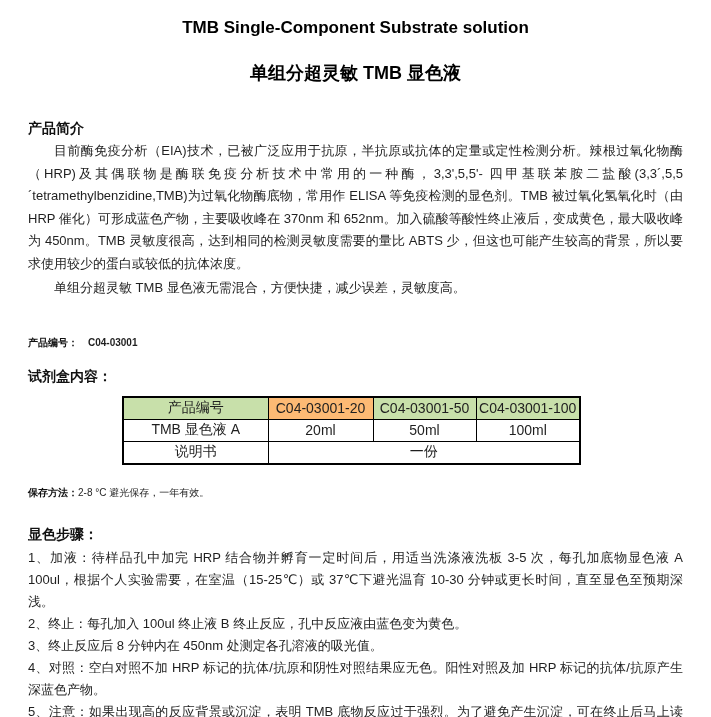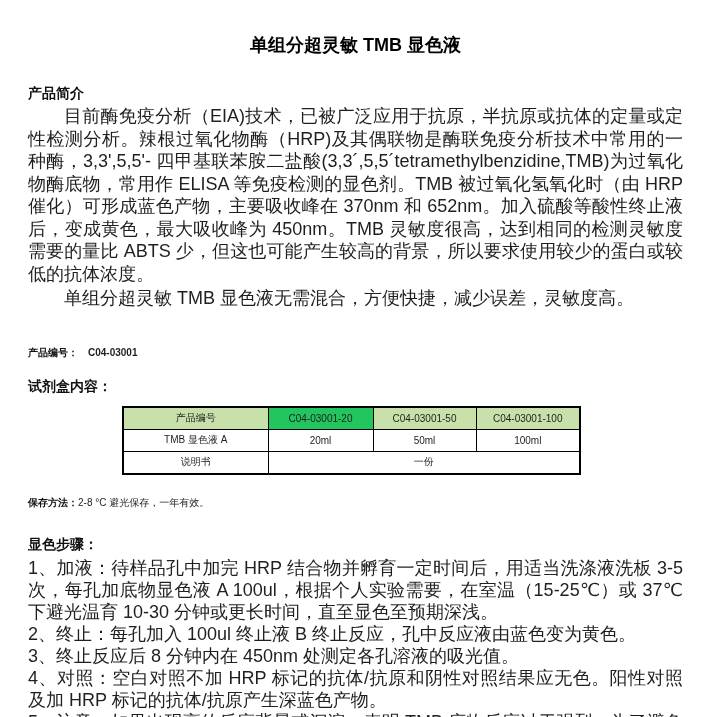--- a/index.html
+++ b/index.html
@@ -8,24 +8,24 @@
     background: #ffffff;
     font-family: "Liberation Sans", "DejaVu Sans", sans-serif;
     color: #1f1f1f;
     overflow: hidden;
   }
   .page { box-sizing: border-box; width: 711px; padding: 10px 28px 0 28px; }
 
   .title-en { text-align: center; font-weight: bold; font-size: 17px; margin: 8px 0 0 0; color: #000; }
   .title-zh { text-align: center; font-weight: bold; font-size: 18px; margin: 23px 0 0 0; color: #000; }
 
-  .heading { font-weight: bold; font-size: 14px; margin-top: 28px; color: #111; }
+  .heading { font-weight: bold; font-size: 14px; margin-top: 35px; color: #111; }
 
   p.body {
-    font-size: 18px; line-height: 22.5px;
+    font-size: 13px; line-height: 22.5px;
     text-align: justify; margin: 2px 0 0 0;
   }
   p.indent { text-indent: 2em; }
 
   .inline-row { font-size: 10px; }
   .row-code { margin-top: 36px; }
   .row-storage { margin-top: 21px; }
   .inline-label { font-weight: bold; color: #111; }
   .code-value { font-weight: bold; margin-left: 10px; }
   .storage-value { }
@@ -33,34 +33,35 @@
   table.kit {
     border-collapse: collapse;
     table-layout: fixed;
     margin: 10px 0 0 94px;
     border: 2px solid #000;
   }
   table.kit th, table.kit td {
     border: 1.5px solid #000;
     text-align: center;
     vertical-align: middle;
-    font-size: 10px;
+    font-size: 14px;
     font-weight: normal;
     height: 21px;
     padding: 0 2px;
   }
 
   .steps p.body { margin: 0; line-height: 22px; }
   .steps .heading { margin-top: 26px; margin-bottom: 3px; }
 </style>
 </head>
 <body>
 
 <div class="page">
 
+  <h1 class="title-en">TMB Single-Component Substrate solution</h1>
   <h2 class="title-zh">单组分超灵敏 TMB 显色液</h2>
 
   <div class="section">
     <div class="heading">产品简介</div>
     <p class="body indent">目前酶免疫分析（EIA)技术，已被广泛应用于抗原，半抗原或抗体的定量或定性检测分析。辣根过氧化物酶（HRP)及其偶联物是酶联免疫分析技术中常用的一种酶，3,3',5,5'- 四甲基联苯胺二盐酸(3,3´,5,5´tetramethylbenzidine,TMB)为过氧化物酶底物，常用作 ELISA 等免疫检测的显色剂。TMB 被过氧化氢氧化时（由 HRP 催化）可形成蓝色产物，主要吸收峰在 370nm 和 652nm。加入硫酸等酸性终止液后，变成黄色，最大吸收峰为 450nm。TMB 灵敏度很高，达到相同的检测灵敏度需要的量比 ABTS 少，但这也可能产生较高的背景，所以要求使用较少的蛋白或较低的抗体浓度。</p>
     <p class="body indent">单组分超灵敏 TMB 显色液无需混合，方便快捷，减少误差，灵敏度高。</p>
   </div>
 
   <div class="inline-row row-code">
     <span class="inline-label">产品编号：</span><span class="code-value">C04-03001</span>
@@ -71,21 +72,21 @@
   <table class="kit">
     <colgroup>
       <col style="width:145px">
         <col style="width:105px">
         <col style="width:103px">
         <col style="width:104px">
     </colgroup>
     <tbody>
         <tr>
       <th style="background-color: rgb(200, 224, 170);">产品编号</th>
-      <th style="background-color: #22c55e;">C04-03001-20</th>
+      <th style="background-color: #fdba74;">C04-03001-20</th>
       <th style="background-color: rgb(200, 224, 170);">C04-03001-50</th>
       <th style="background-color: rgb(200, 224, 170);">C04-03001-100</th>
     </tr>
     <tr>
       <td>TMB 显色液 A</td>
       <td>20ml</td>
       <td>50ml</td>
       <td>100ml</td>
     </tr>
     <tr>

